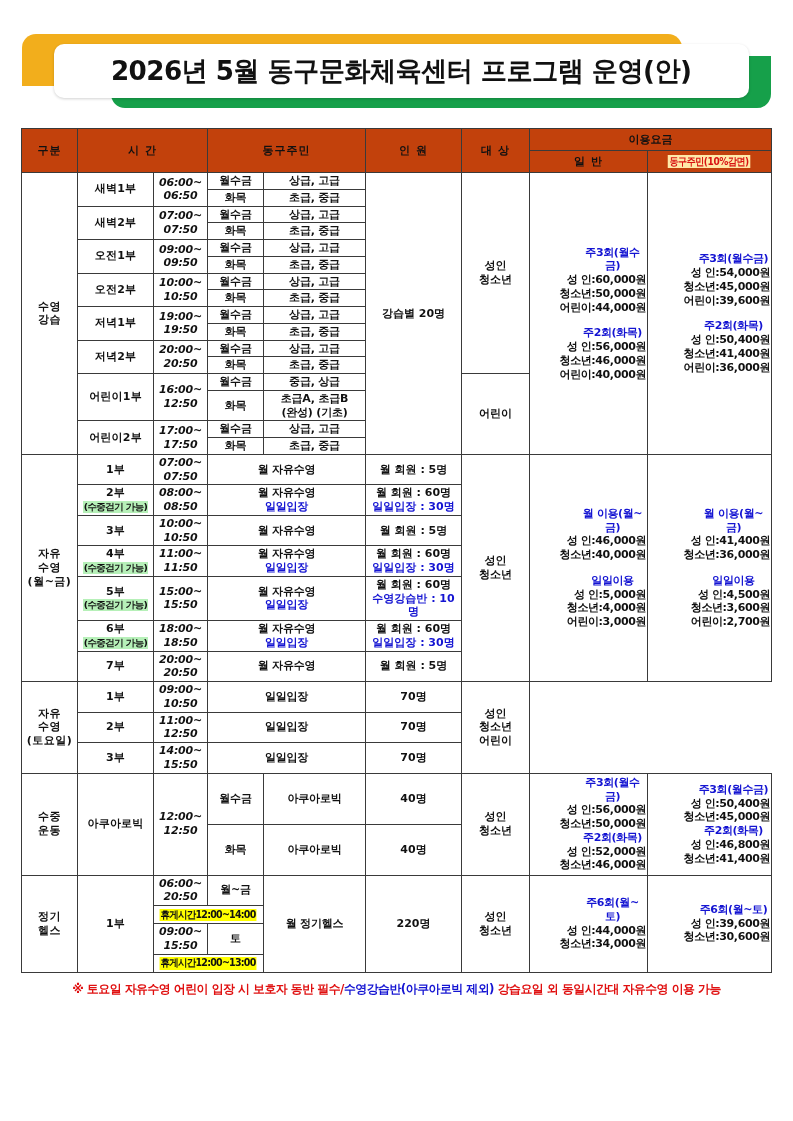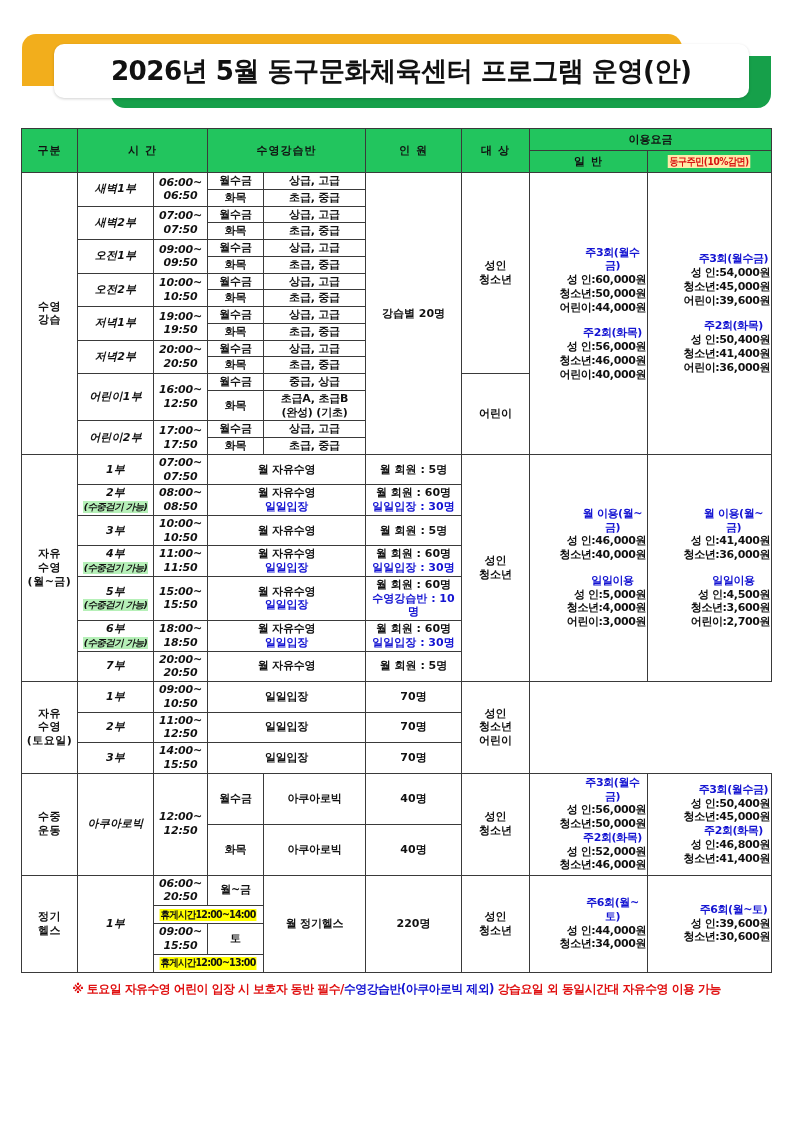--- a/index.html
+++ b/index.html
@@ -45,41 +45,41 @@
     text-align:center;
     vertical-align:middle;
     font-size:11px;
     font-weight:700;
     color:#111;
     padding:1px 1px;
     line-height:1.25;
     overflow:hidden;
   }
   thead th{
-    background:#22c55e;
+    background:#c2410c;
     font-size:12.5px;
     height:19px;
     letter-spacing:1px;
   }
   .hdr-fee{letter-spacing:0px;}
   .badge-resident{
     display:inline-block;
     background:#ffe9a8;
     color:#d81212;
     font-size:10.5px;
     font-weight:700;
     padding:0 2px;
     transform:scaleX(.86);
     white-space:nowrap;
     letter-spacing:-0.5px;
   }
 
   
   .sec{font-size:13px;letter-spacing:0.5px;line-height:1.45;}
-  .part{font-size:12px;letter-spacing:0.2px;font-style:italic;}
+  .part{font-size:12px;letter-spacing:0.2px;}
   .time{font-size:10.5px;line-height:1.2;letter-spacing:-0.2px;font-style:italic;}
   .prog{font-size:11.5px;letter-spacing:-0.2px;}
   .lvl{font-size:11px;letter-spacing:-0.2px;}
   .cnt{font-size:11.5px;}
   .tgt{font-size:12px;line-height:1.6;}
   .blue-b{color:#1414d2;font-weight:700;margin-top:22px;}
   .hl-green{background:#b6f0b8;padding:0 1px;font-size:9.5px;display:inline-block;letter-spacing:-0.6px;}
   .hl-yellow{background:#ffff00;padding:0 1px;display:inline-block;font-size:10px;letter-spacing:-0.8px;transform:scaleX(.95);}
 
   
@@ -129,21 +129,21 @@
         <col style="width:96px">
       <col style="width:68px">
         <col style="width:118px">
         <col style="width:124px">
     </colgroup>
 
     <thead>
       <tr>
         <th rowspan="2">구분</th>
         <th rowspan="2" colspan="2">시 간</th>
-        <th rowspan="2" colspan="2">수영강습반</th>
+        <th rowspan="2" colspan="2">동구주민</th>
         <th rowspan="2">인 원</th>
         <th rowspan="2">대 상</th>
         <th colspan="2" class="hdr-fee">이용요금</th>
       </tr>
       <tr>
         <th>일 반</th>
         <th>
           <span class="badge-resident">동구주민(10%감면)</span>
         </th>
       </tr>

